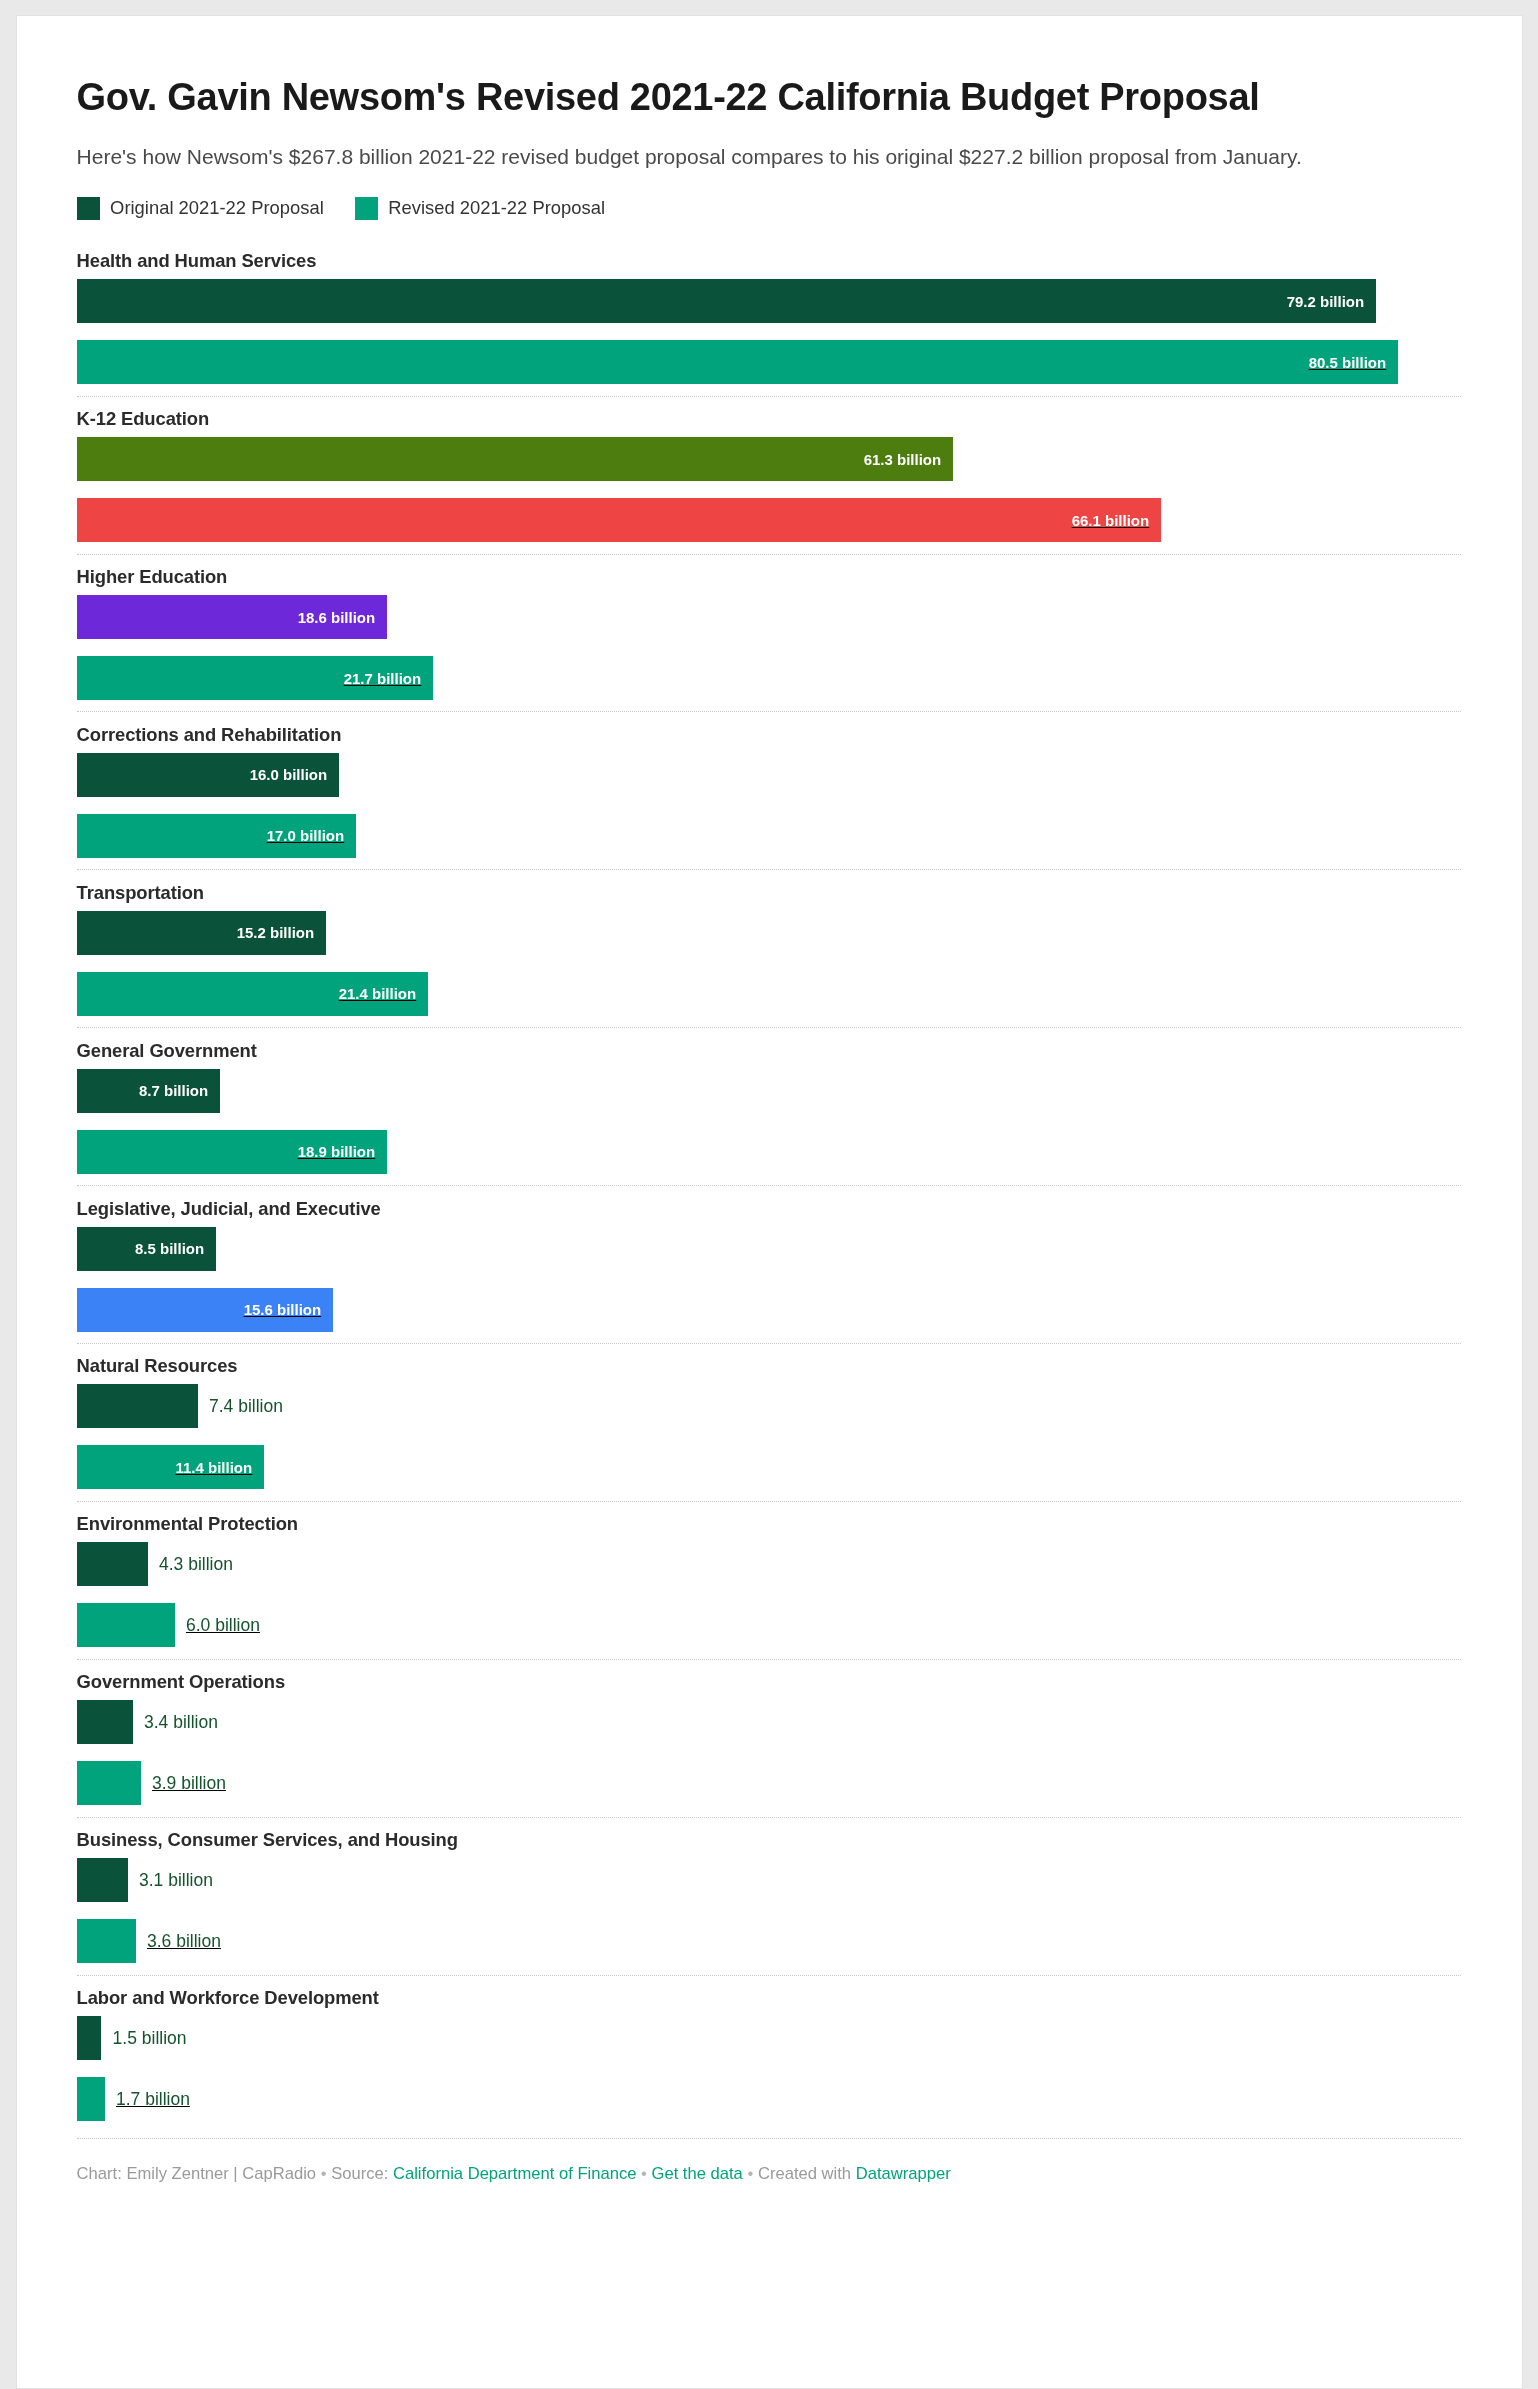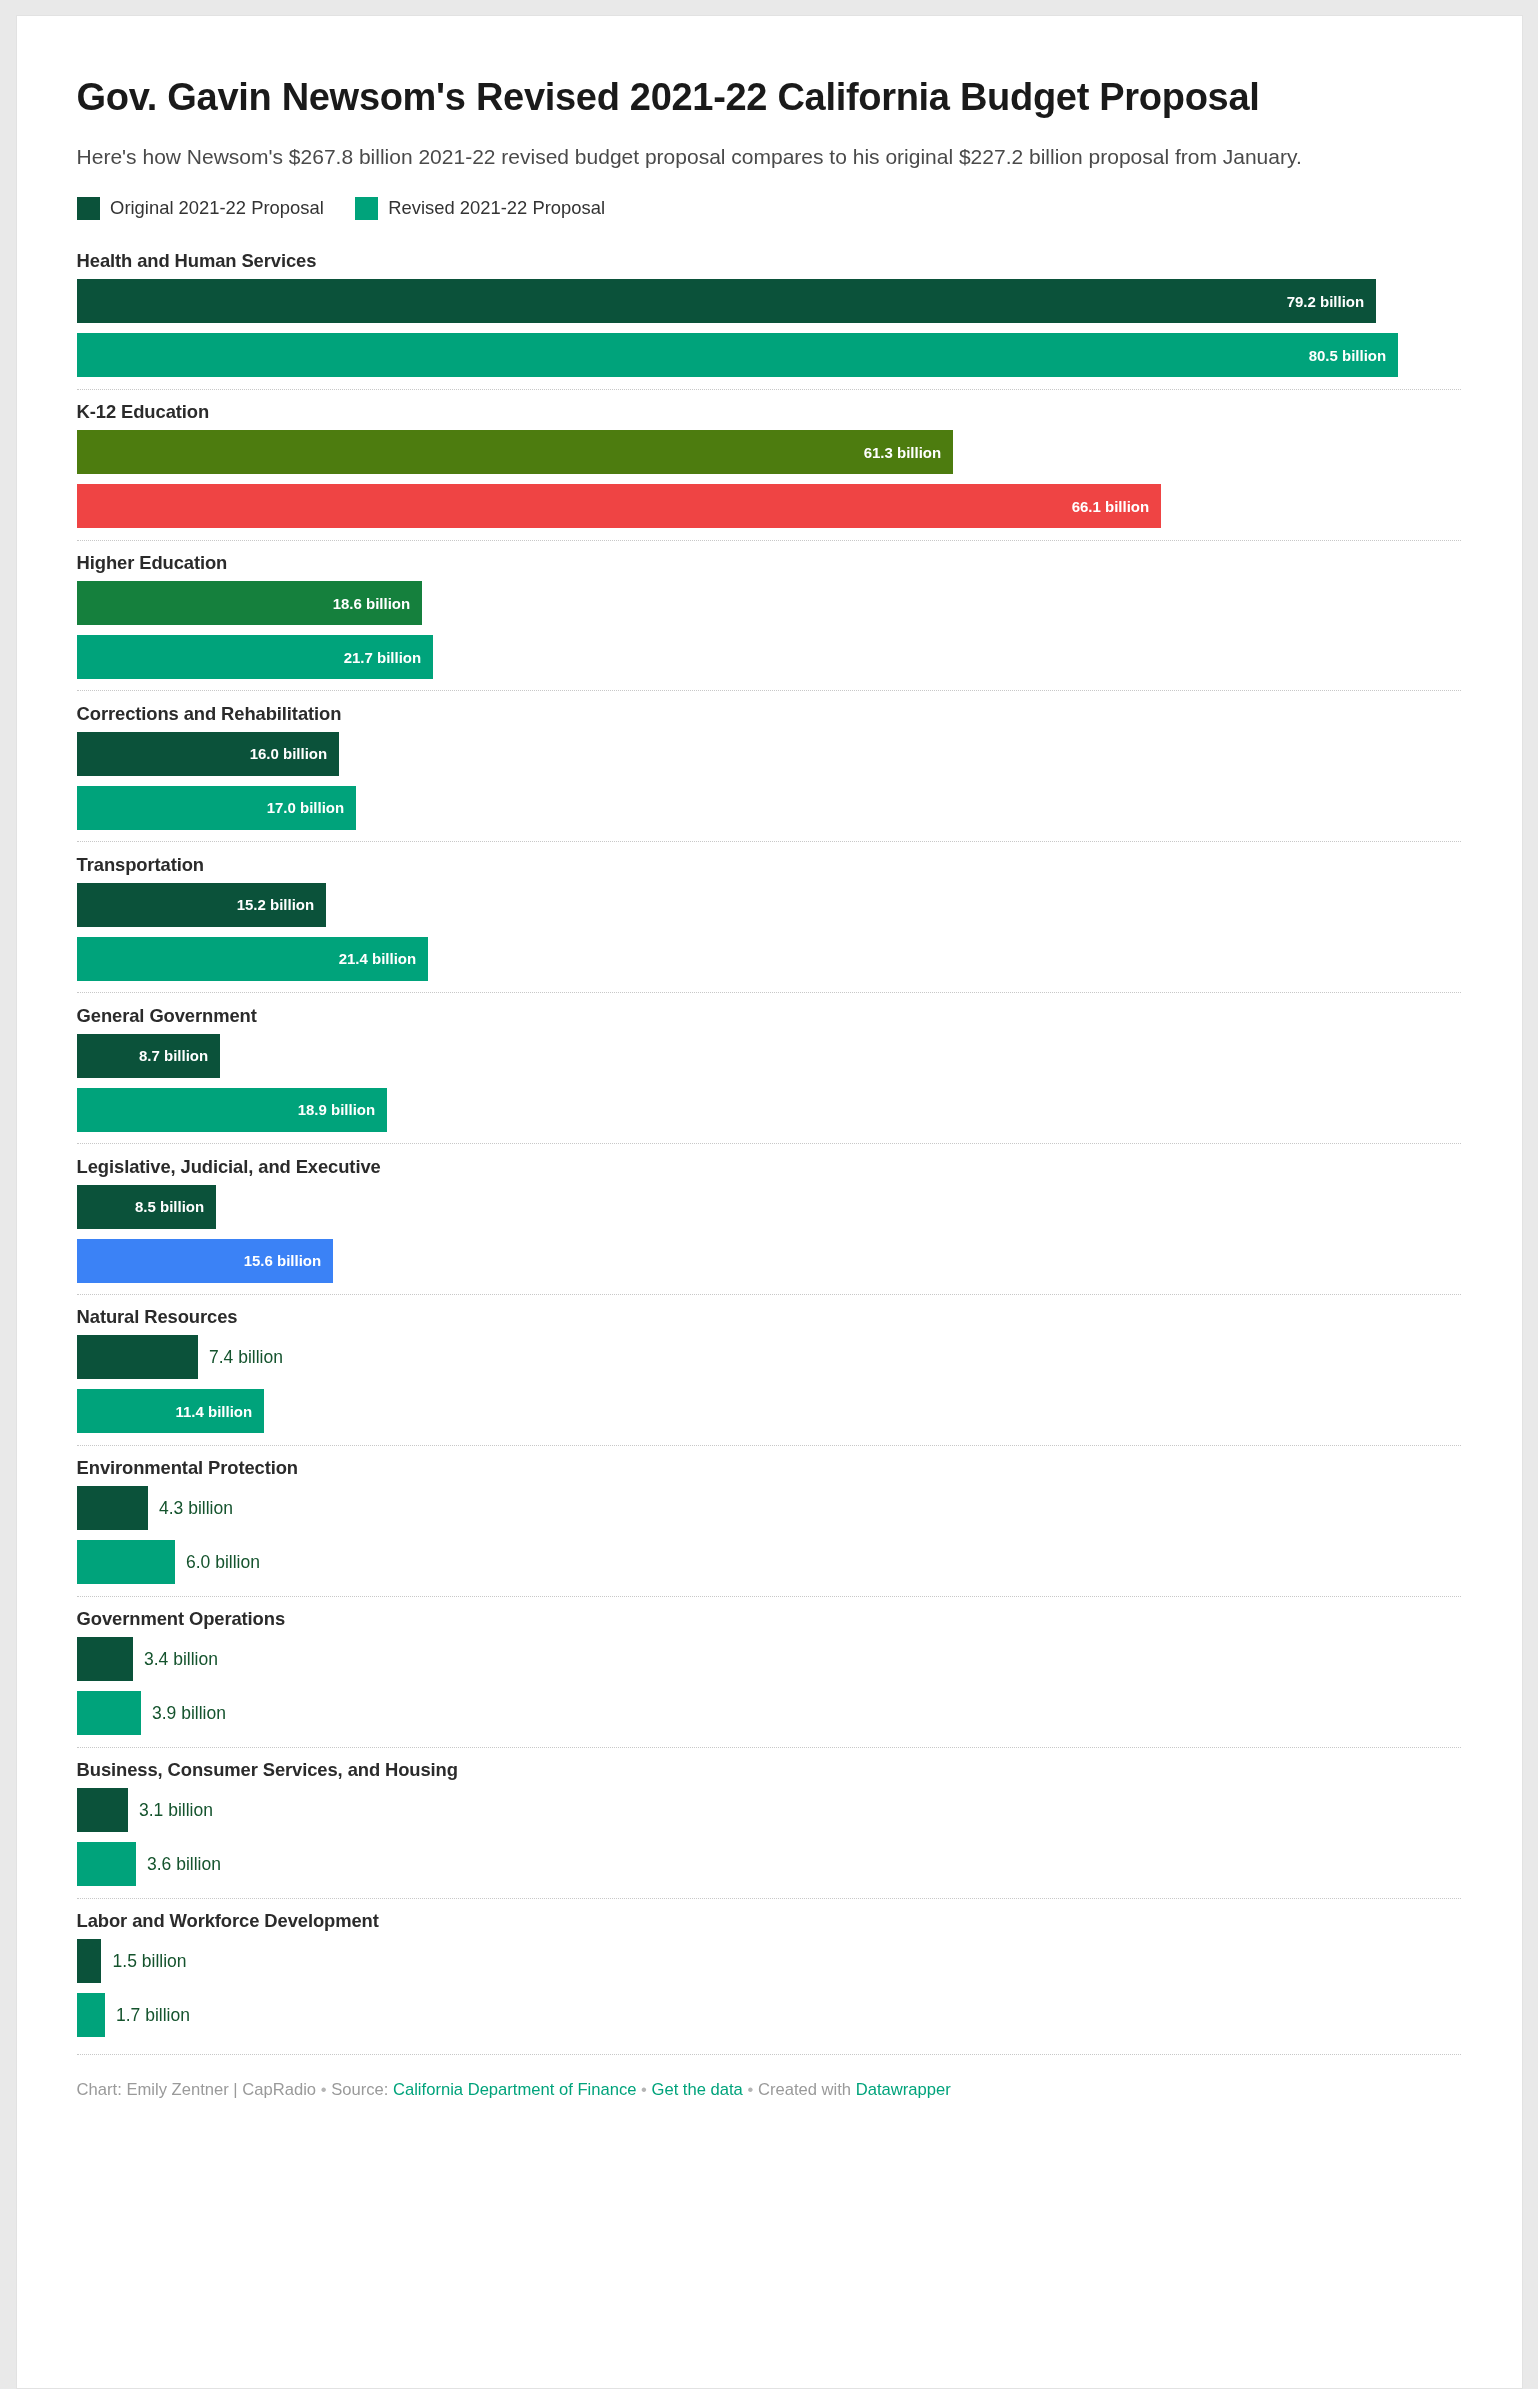--- a/index.html
+++ b/index.html
@@ -77,21 +77,21 @@
     height: 23px;
     line-height: 23px;
   }
   .bars { position: relative; }
   .bar-row {
     position: relative;
     height: 44px;
     display: flex;
     align-items: center;
   }
-  .bar-row + .bar-row { margin-top: 10px; }
+  .bar-row + .bar-row { margin-top: 17px; text-decoration: underline; }
   .bar {
     height: 44px;
     display: flex;
     align-items: center;
     justify-content: flex-end;
     flex: 0 0 auto;
   }
   .bar.orig { background: #0b523a; }
   .bar.rev  { background: #00a37b; }
   .bar-val-in {
@@ -181,21 +181,21 @@
                   </div>
                 </div>
               </div>
             </div>
           </div>
           <div class="group">
             <div class="group-pad">
               <div class="cat-label">Higher Education</div>
               <div class="bars">
                 <div class="bar-row">
-                  <div class="bar orig" style="width: 345px; background: #15803d;">
+                  <div class="bar orig" style="width: 310px; background: #6d28d9;">
                     <span class="bar-val-in">18.6 billion</span>
                   </div>
                 </div>
                 <div class="bar-row">
                   <div class="bar rev" style="width: 356px; background: rgb(0, 163, 123);">
                     <span class="bar-val-in">21.7 billion</span>
                   </div>
                 </div>
               </div>
             </div>

